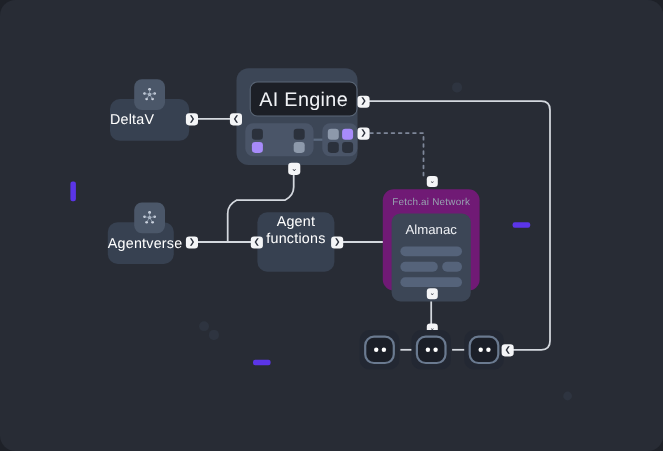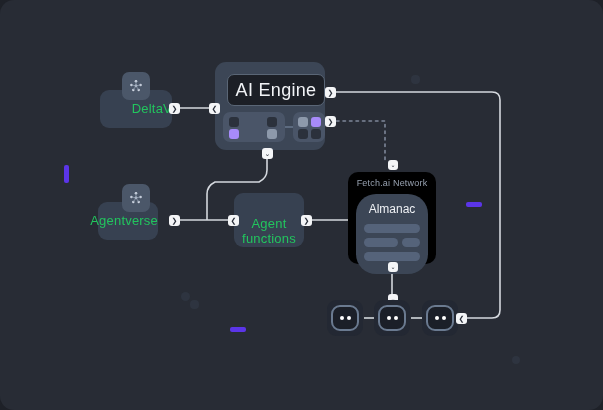--- a/index.html
+++ b/index.html
@@ -19,22 +19,22 @@
   .deco.rsq{border-radius:4px;}
 
   
   .accent{position:absolute;background:#5b35e8;border-radius:2px;}
 
   
   .node{
     position:absolute;
     background:#374151;
     border-radius:9px;
-    color:#22c55e;
-    display:flex;align-items:center;justify-content:flex-end;
+    color:#ffffff;
+    display:flex;align-items:center;justify-content:flex-start;
     text-align:center;
     font-size:13px;
     letter-spacing:.2px;
     box-sizing:border-box;
   }
 
   .node-label{pointer-events:none;line-height:1.2;}
 
   
   .badge{
@@ -80,38 +80,38 @@
   .cell.light{background:#8d99ab;}
   .cell.purple{background:#a78bfa;}
   .panel-link{
     position:absolute;
     height:2px;background:#5d6b80;
   }
 
   
   #fetch-group{
     position:absolute;
-    background:#000000;
+    background:#701a75;
     border-radius:10px;
     box-sizing:border-box;
   }
   #fetch-title{
     position:absolute;
     top:6px;left:0;right:0;
     text-align:center;
     font-size:9px;
     color:#97a1b0;
     letter-spacing:.2px;
   }
   #almanac-card{
     position:absolute;
     left:8px;top:22px;
     width:72px;height:80px;
     background:#3c4656;
-    border-radius:20px;
+    border-radius:8px;
   }
   #almanac-title{
     position:absolute;top:8px;left:0;right:0;
     text-align:center;color:#eef0f4;font-size:12px;
   }
   .skel{position:absolute;background:#55637a;border-radius:6px;height:9px;}
 
   
   .robot{
     position:absolute;

